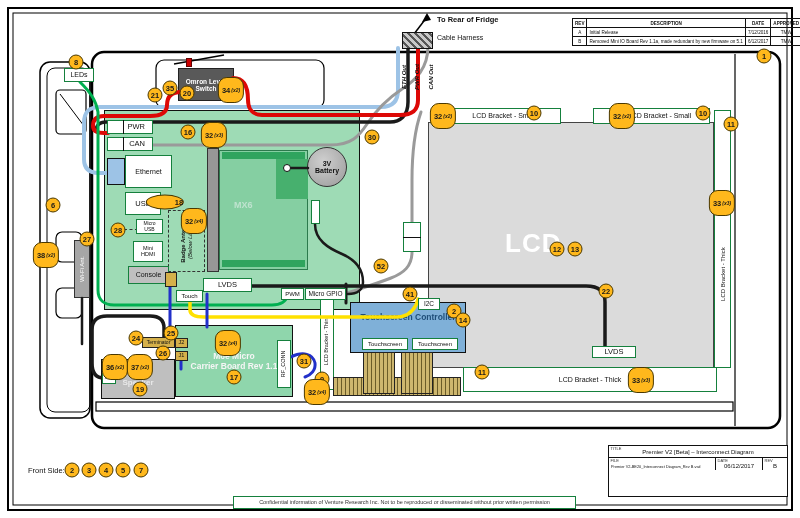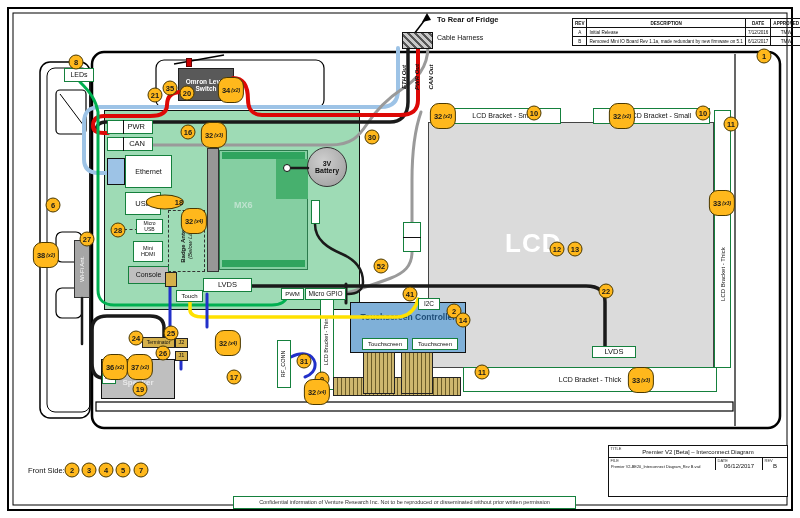--- a/index.html
+++ b/index.html
@@ -61,20 +61,24 @@
   <div class="abs" style="left:276px;top:159px;width:32px;height:40px;background:#47B06E;z-index:7"></div>
   <div class="abs lbl" style="left:234px;top:200px;font-size:9px;font-weight:bold;color:#bfe3cf;z-index:8">MX6</div>
 
   <div class="abs" style="left:307px;top:147px;width:40px;height:40px;border-radius:50%;
        background:radial-gradient(circle at 40% 35%,#cfcfcf,#9a9a9a);border:1.5px solid #333;
        display:flex;flex-direction:column;align-items:center;justify-content:center;z-index:7">
     <span style="font-size:7px;font-weight:bold">3V</span>
     <span style="font-size:7px;font-weight:bold">Battery</span>
   </div>
 
+  <div class="abs" style="left: 175px; top: 325px; width: 118px; height: 72px; border: 1.5px solid rgb(17, 17, 17); z-index: 5; display: flex; flex-direction: column; align-items: center; justify-content: center; color: rgb(245, 245, 245); font-weight: bold; text-align: center; background: rgb(143, 214, 172);">
+    <span style="font-size:8.5px">M6e Micro</span>
+    <span style="font-size:8.5px">Carrier Board Rev 1.1</span>
+  </div>
 
   <div class="abs" style="left: 350px; top: 302px; width: 116px; height: 51px; border: 1.5px solid rgb(17, 17, 17); z-index: 5; display: flex; align-items: flex-start; justify-content: center; padding-top: 9px; font-weight: bold; font-size: 8.5px; background: rgb(127, 176, 216);">
     <span style="color:#1F4E79">Touchscreen Controller</span>
   </div>
 
   <div class="abs" style="left:178px;top:68px;width:56px;height:33px;background:#595959;border:1px solid #222;z-index:6;
        display:flex;flex-direction:column;align-items:center;justify-content:center;color:#fff;font-weight:bold;font-size:6.5px;text-align:center">
     <span>Omron Lever</span>
     <span>Switch</span>
   </div>

